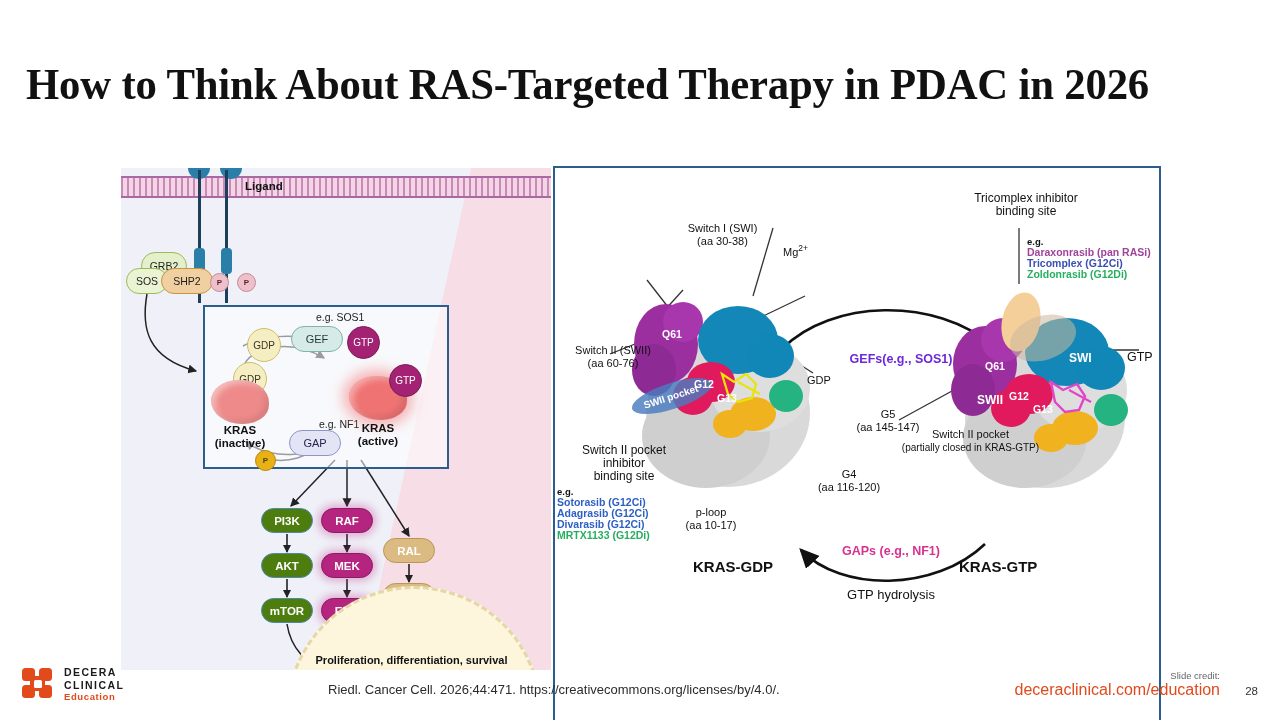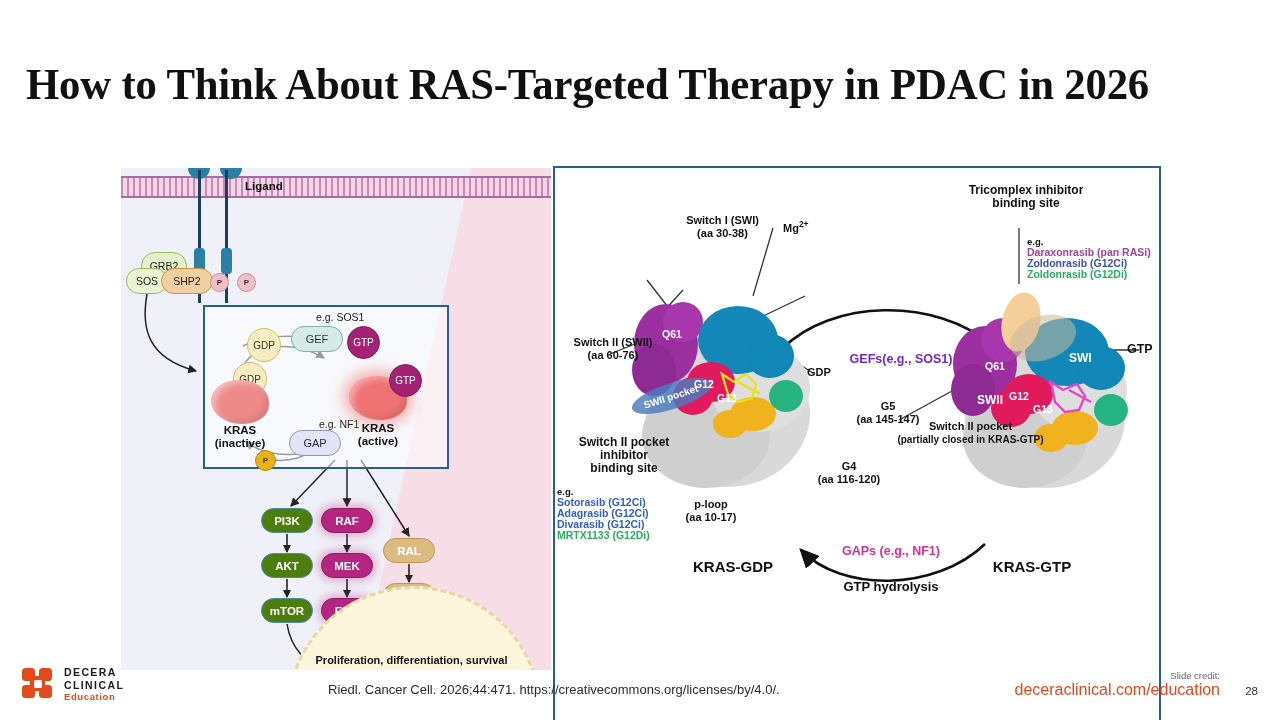--- a/index.html
+++ b/index.html
@@ -90,21 +90,21 @@
            border-radius:50%;background:#fdf6dd;border:3px dashed #e4d7a8;}
   .nuc-text{position:absolute;left:168px;top:486px;width:245px;text-align:center;
             font-size:11px;font-weight:bold;color:#111;}
 
   
   .panel-right{position:absolute;left:553px;top:36px;width:604px;height:603px;
                border:2px solid #2a5e8e;background:#ffffff;}
 
   .tiny{font-size:9.5px;font-weight:bold;color:#111;line-height:11px;}
   .tiny-c{font-size:9.5px;font-weight:bold;line-height:11px;}
-  .mid{font-size:11px;font-weight:bold;color:#111;line-height:13px;}
+  .mid{font-size:11px;font-weight:normal;color:#111;line-height:13px;margin-top:8px;}
   .big{font-size:15px;font-weight:bold;color:#111;}
 
   
   .footer{position:absolute;left:0;top:652px;width:1280px;height:68px;}
   .logo-mark{position:absolute;left:22px;top:16px;width:34px;height:34px;}
   .logo-txt{position:absolute;left:64px;top:14px;line-height:12.5px;}
   .logo-l1,.logo-l2{font-size:10.5px;font-weight:bold;color:#1b1b1b;letter-spacing:1.4px;}
   .logo-l3{font-size:9.5px;font-weight:bold;color:#e2491b;letter-spacing:.6px;}
   .cite{position:absolute;left:328px;top:30px;font-size:13px;color:#2b2b2b;}
   .credit{position:absolute;right:60px;top:18px;text-align:right;}
@@ -291,21 +291,21 @@
     </svg>
 
     <div class="mid" style="position:absolute;left:105px;top:46px;width:125px;text-align:center;">
       <div>Switch I (SWI)</div>
       <div>(aa 30-38)</div>
     </div>
     <div class="mid" style="position:absolute;left:4px;top:168px;width:108px;text-align:center;">
       <div>Switch II (SWII)</div>
       <div>(aa 60-76)</div>
     </div>
-    <div class="mid" style="position:absolute;left:196px;top:50px;padding-left:32px;"><span>Mg</span><sup style="font-size:8.5px">2+</sup></div>
+    <div class="mid" style="position:absolute;left:196px;top:66px;padding-left:32px;"><span>Mg</span><sup style="font-size:8.5px">2+</sup></div>
     <div class="mid" style="position:absolute;left:252px;top:198px;">GDP</div>
     <div class="mid" style="position:absolute;left:278px;top:232px;width:110px;text-align:center;">
       <div>G5</div>
       <div>(aa 145-147)</div>
     </div>
     <div class="mid" style="position:absolute;left:238px;top:292px;width:112px;text-align:center;">
       <div>G4</div>
       <div>(aa 116-120)</div>
     </div>
     <div class="mid" style="position:absolute;left:108px;top:330px;width:96px;text-align:center;">
@@ -351,29 +351,29 @@
       <text x="100" y="135" fill="#ffffff" font-size="10.5" font-weight="bold" font-family="Liberation Sans, sans-serif">G13</text>
     </svg>
 
     <div class="mid" style="position:absolute;left:396px;top:16px;width:150px;text-align:center;font-size:12px;">
       <div>Tricomplex inhibitor</div>
       <div>binding site</div>
     </div>
     <div style="position:absolute;left:472px;top:68px;">
       <div class="tiny">e.g.</div>
       <div class="tiny-c" style="color:#a0449b;font-size:10.5px;">Daraxonrasib (pan RASi)</div>
-      <div class="tiny-c" style="color:#3a4fb5;font-size:10.5px;">Zoldonrasib (G12Ci)</div>
+      <div class="tiny-c" style="color:#3a4fb5;font-size:10.5px;">Tricomplex (G12Ci)</div>
       <div class="tiny-c" style="color:#27ae60;font-size:10.5px;">Zoldonrasib (G12Di)</div>
     </div>
     <div class="mid" style="position:absolute;left:572px;top:175px;font-size:12.5px;">GTP</div>
     <div class="mid" style="position:absolute;left:318px;top:252px;width:195px;text-align:center;">
       <div>Switch II pocket</div>
       <div style="font-size:10px">(partially closed in KRAS-GTP)</div>
     </div>
-    <div class="big" style="position:absolute;left:377px;top:390px;width:200px;text-align:center;">KRAS-GTP</div>
+    <div class="big" style="position:absolute;left:404px;top:390px;width:200px;text-align:left;">KRAS-GTP</div>
   </div>
 </div>
 
 <div class="footer">
   <svg class="logo-mark" viewBox="0 0 34 34">
     <rect x="0" y="0" width="13" height="13" rx="3.5" fill="#e2491b"></rect>
     <rect x="17" y="0" width="13" height="13" rx="3.5" fill="#e2491b"></rect>
     <rect x="0" y="17" width="13" height="13" rx="3.5" fill="#e2491b"></rect>
     <rect x="17" y="17" width="13" height="13" rx="3.5" fill="#e2491b"></rect>
     <rect x="8" y="8" width="15" height="15" rx="3.5" fill="#e2491b"></rect>

